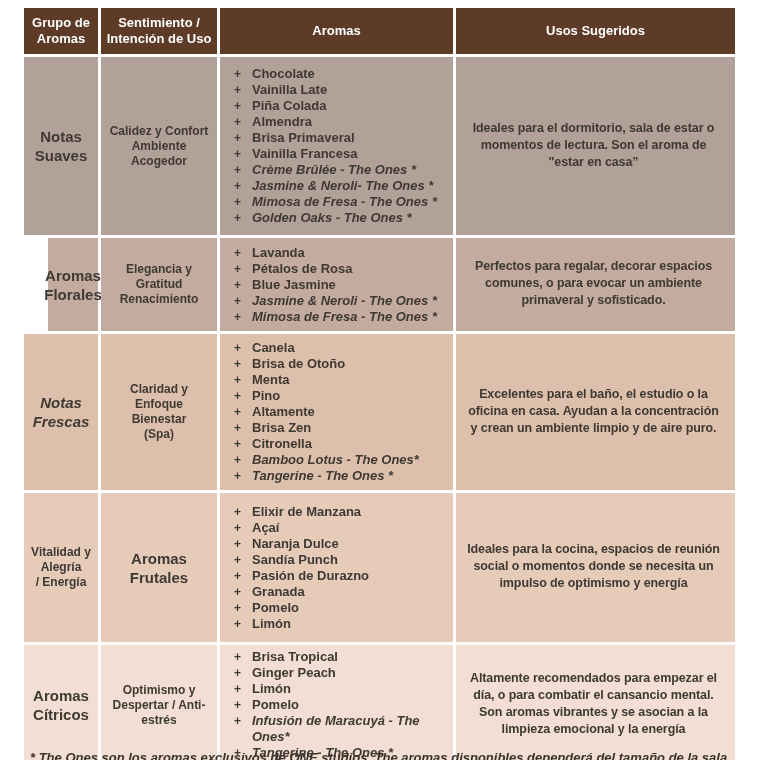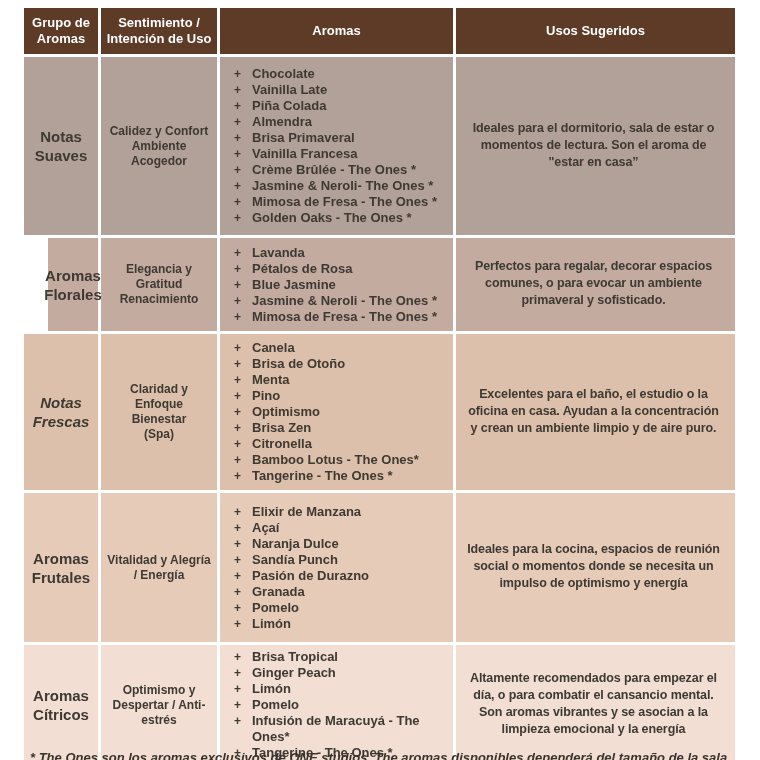--- a/index.html
+++ b/index.html
@@ -75,21 +75,21 @@
     font-weight: bold;
     line-height: 16px;
     display: flex;
     align-items: baseline;
   }
   .aroma-item .bullet {
     width: 18px;
     flex: 0 0 18px;
     font-size: 12px;
   }
-  .aroma-item.italic .aroma-text { }
+  .aroma-item.italic .aroma-text { font-style: italic; }
   .usos-cell {
     display: flex;
     align-items: center;
     font-size: 12.5px;
     font-weight: bold;
     line-height: 17px;
     padding: 4px 14px 6px 10px;
     letter-spacing: -0.1px;
     text-align: center;
   }
@@ -213,21 +213,21 @@
         <li class="aroma-item">
           <span class="bullet">+</span>
           <span class="aroma-text">Menta</span>
         </li>
         <li class="aroma-item">
           <span class="bullet">+</span>
           <span class="aroma-text">Pino</span>
         </li>
         <li class="aroma-item">
           <span class="bullet">+</span>
-          <span class="aroma-text">Optimismo</span>
+          <span class="aroma-text">Altamente</span>
         </li>
         <li class="aroma-item">
           <span class="bullet">+</span>
           <span class="aroma-text">Brisa Zen</span>
         </li>
         <li class="aroma-item">
           <span class="bullet">+</span>
           <span class="aroma-text">Citronella</span>
         </li>
         <li class="aroma-item italic">
@@ -235,23 +235,23 @@
           <span class="aroma-text">Bamboo Lotus - The Ones*</span>
         </li>
         <li class="aroma-item italic">
           <span class="bullet">+</span>
           <span class="aroma-text">Tangerine - The Ones *</span>
         </li>
       </ul>
   </div>
   <div class="cell usos-cell" style="background: rgb(221, 192, 171); min-height: 156px;">Excelentes para el baño, el estudio o la oficina en casa. Ayudan a la concentración y crean un ambiente limpio y de aire puro.</div>
 
-  <div class="cell group-cell" style="background: rgb(230, 203, 185); min-height: 149px;">Aromas Frutales</div>
   <div class="cell sentiment-cell" style="background: rgb(230, 203, 185); min-height: 149px;">Vitalidad y Alegría
 / Energía</div>
+  <div class="cell group-cell" style="background: rgb(230, 203, 185); min-height: 149px;">Aromas Frutales</div>
   <div class="cell aromas-cell" style="background: rgb(230, 203, 185); min-height: 149px;">
     <ul class="aromas-list">
         <li class="aroma-item">
           <span class="bullet">+</span>
           <span class="aroma-text">Elixir de Manzana</span>
         </li>
         <li class="aroma-item">
           <span class="bullet">+</span>
           <span class="aroma-text">Açaí</span>
         </li>

